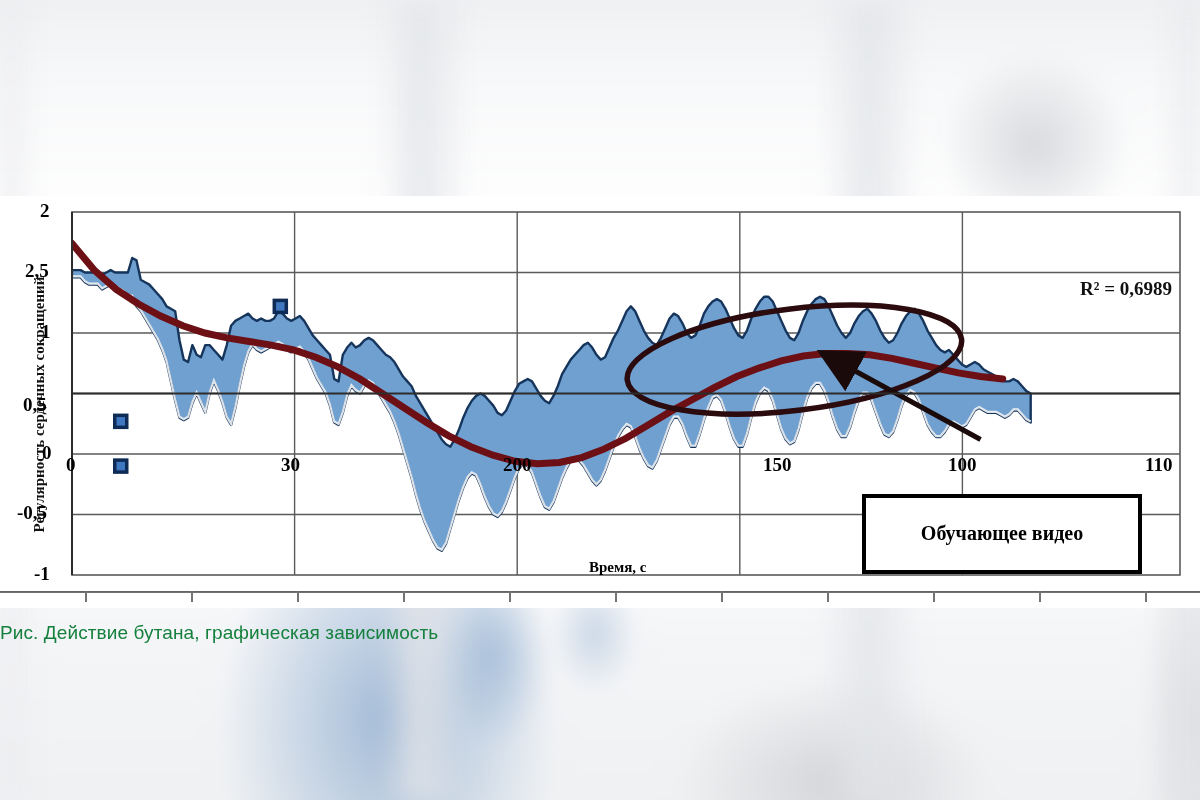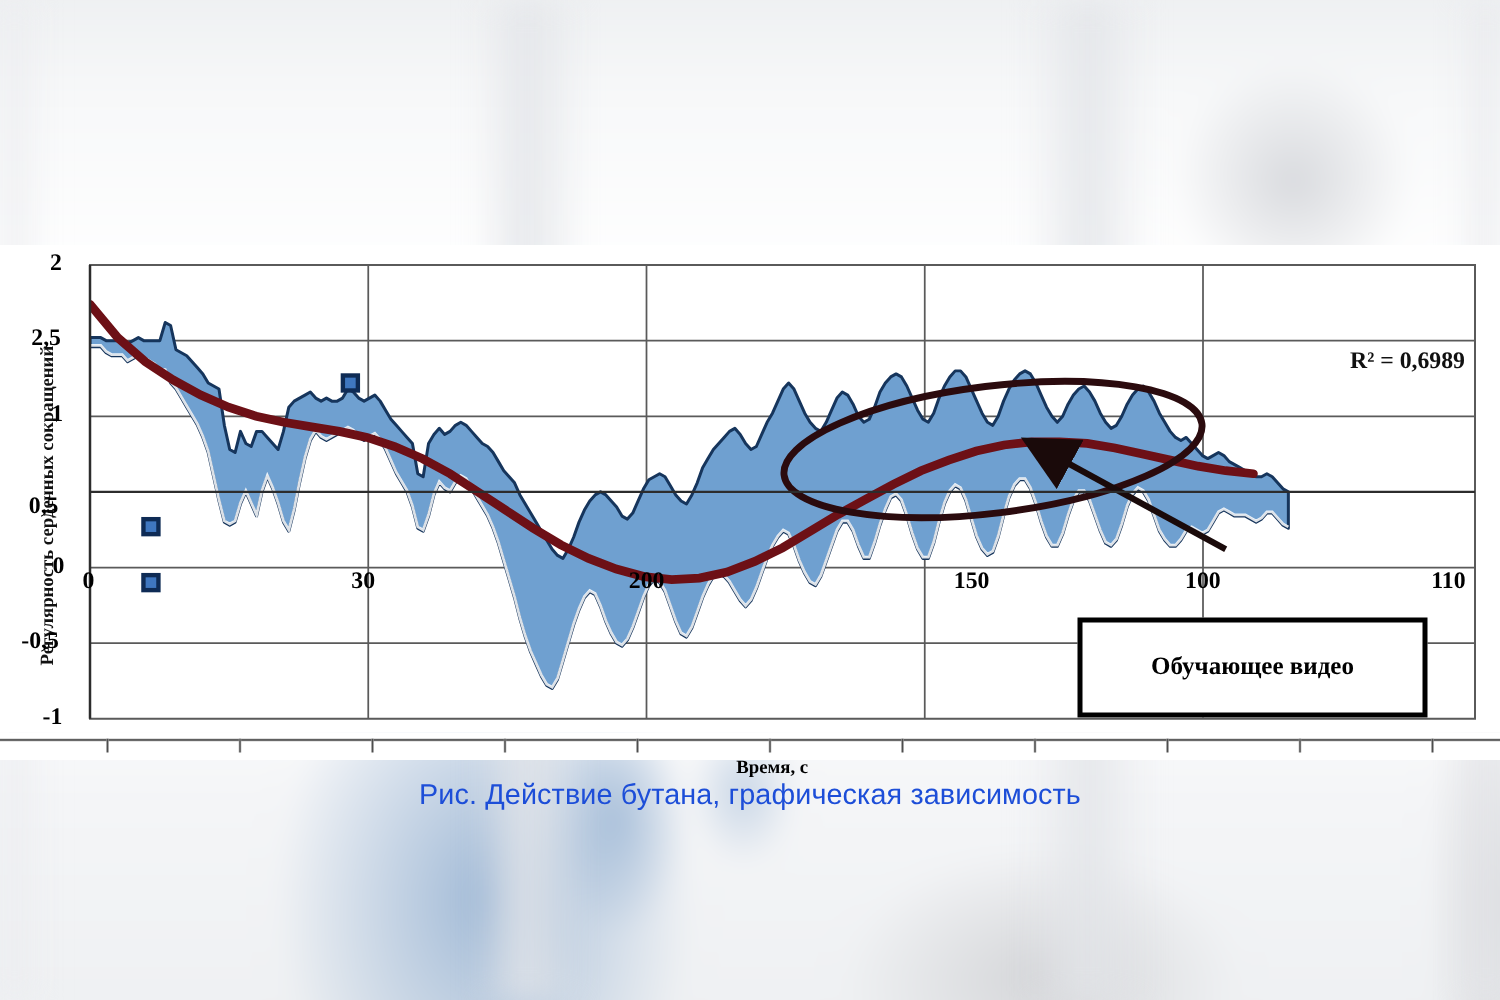--- a/index.html
+++ b/index.html
@@ -63,23 +63,23 @@
     background: linear-gradient(180deg,#7e7e7e 0%, #4a4a4a 50%, #9a9a9a 100%);
   }
   .bottom-ruler .tick {
     position: absolute; top: 5px; width: 2px; height: 11px;
     background: linear-gradient(90deg,#9a9a9a,#4d4d4d,#9a9a9a);
   }
 
   
   .caption {
     position: absolute; left: 0; top: 622px; width: 1200px;
-    text-align: center;
+    text-align: left;
     font-family: "Liberation Sans", "DejaVu Sans", sans-serif;
-    font-size: 23px; color: #1d4ed8; letter-spacing: .1px;
+    font-size: 19px; color: #15803d; letter-spacing: .1px;
   }
 
   
   .plot-wrap { position: absolute; left: 0; top: 196px; width: 1200px; height: 390px; }
   svg.plot { position: absolute; left: 0; top: 0; }
 
   .ylabel {
     position: absolute;
     left: -126px; top: 200px;
     width: 330px;
@@ -206,21 +206,21 @@
     <div class="axis-txt" style="left:17px; top:306px;text-align:center;">-0,5</div>
     <div class="axis-txt" style="left:34px; top:367px;">-1</div>
 
     <div class="axis-txt" style="left:66px;  top:258px;">0</div>
     <div class="axis-txt" style="left:281px; top:258px;">30</div>
     <div class="axis-txt" style="left:503px; top:258px;">200</div>
     <div class="axis-txt" style="left:726px; top:258px;margin-left:37px;">150</div>
     <div class="axis-txt" style="left:948px; top:258px;">100</div>
     <div class="axis-txt" style="left:1145px;top:258px;">110</div>
 
-    <div class="xtitle" style="left:589px; top:363px;margin-top:47px;">Время, с</div>
+    <div class="xtitle" style="left:589px; top:363px;">Время, с</div>
 
     <div class="r2">R² = 0,6989</div>
 
     <div class="callout">
       <span>Обучающее видео</span>
     </div>
   </div>
 
   <div class="bottom-ruler">
     <div class="rline"></div>

